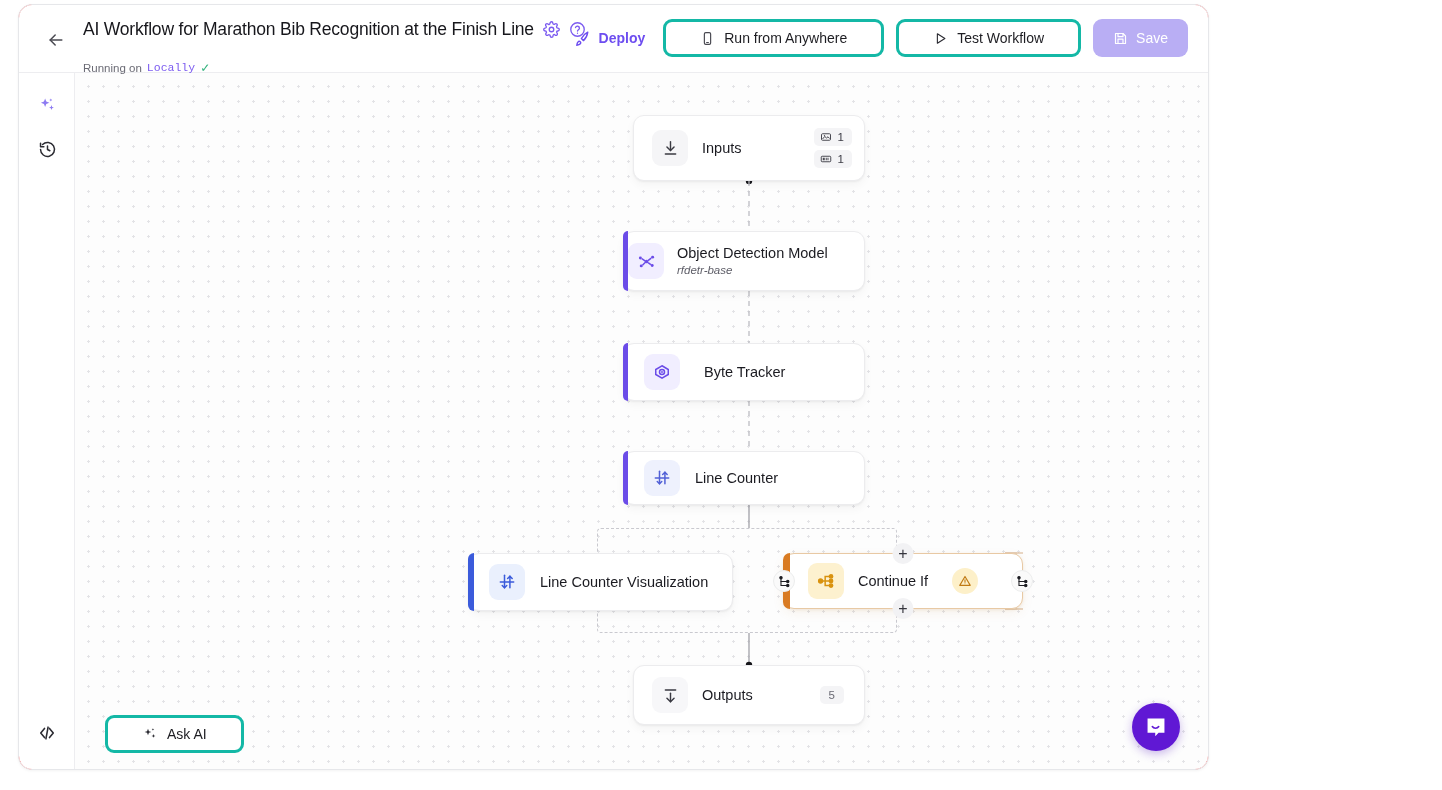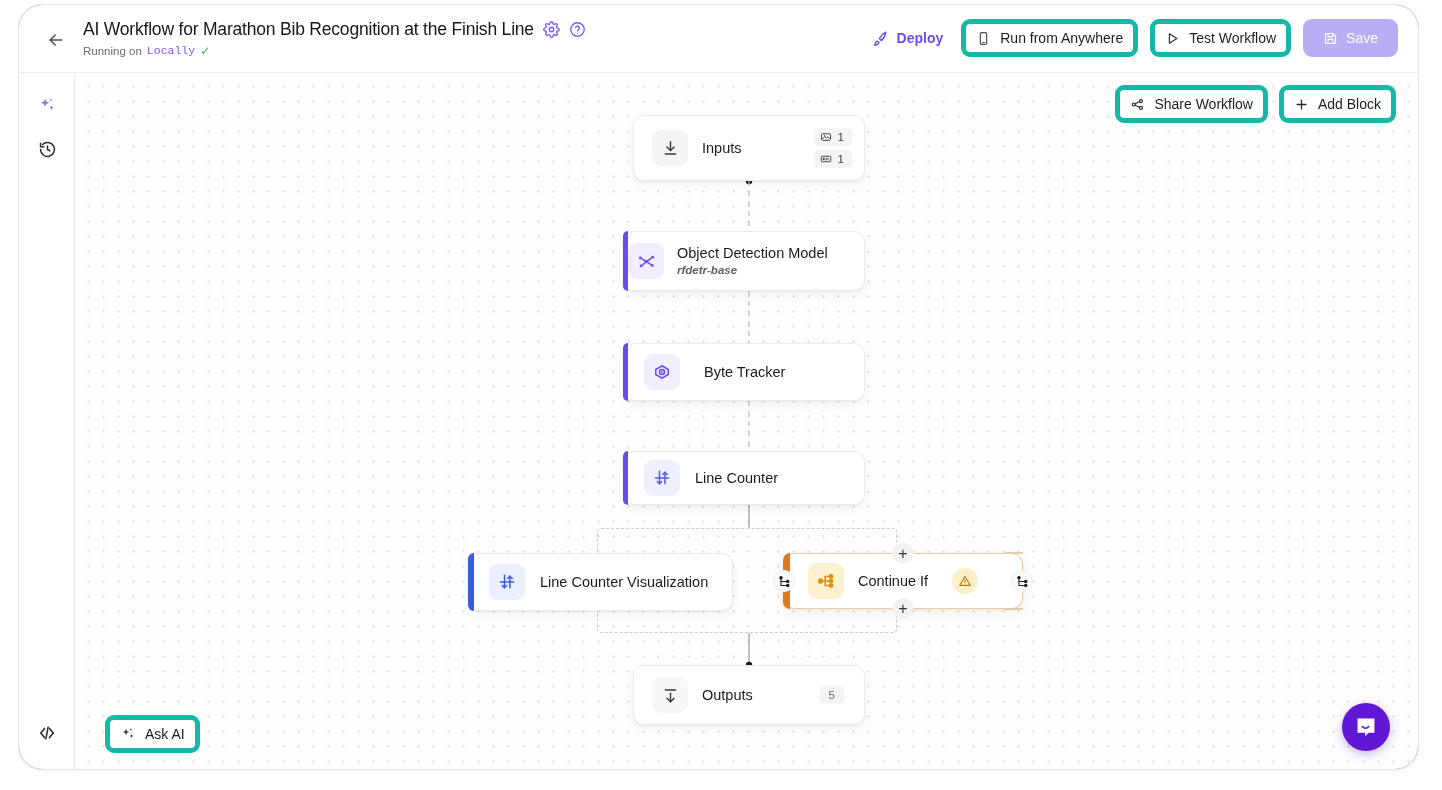--- a/index.html
+++ b/index.html
@@ -7,23 +7,23 @@
     width: 1442px; height: 790px;
     background: #ffffff;
     font-family: "Liberation Sans", sans-serif;
     overflow: hidden;
   }
 
   
   #app-frame {
     position: absolute;
     left: 18px; top: 4px;
-    width: 1401px; height: 766px;
+    width: 1191px; height: 766px;
     background: #ef4444;
-    border-radius: 24px;
+    border-radius: 14px;
     border: 1px solid #e6e7ea;
     overflow: hidden;
     box-shadow: 0 1px 3px rgba(0,0,0,.05);
   }
 
   
   #header {
     position: absolute; left: 0; top: 0;
     width: 100%; height: 68px;
     background: #ffffff;
@@ -38,42 +38,42 @@
   }
   #title-block { position: absolute; left: 64px; top: 12px; }
   #wf-title {
     font-size: 17.5px; color: #17171c; letter-spacing: -.2px;
     line-height: 24px; white-space: nowrap;
   }
   #title-row { display: flex; align-items: center; gap: 9px; }
   .hdr-ic { width: 17px; height: 17px; color: #7c5cf0; cursor: pointer; display:block; }
   #running-row {
     display: flex; align-items: center; gap: 5px;
-    font-size: 11.5px; color: #6b6b75; margin-top: 3px; text-align: right;
+    font-size: 11.5px; color: #6b6b75; margin-top: 20px; text-align: right;
   }
   #running-target {
     font-family: "Liberation Mono", monospace;
     color: #7c5cf0; font-size: 11.5px;
   }
   #running-check { color: #34b37e; font-size: 12px; line-height: 1; }
 
   
   #hdr-right {
     position: absolute; right: 20px; top: 14px;
     display: flex; align-items: center; gap: 12px;
   }
   #deploy-btn {
     display: flex; align-items: center; gap: 7px;
     color: #6d4df0; font-size: 14px; font-weight: bold;
     cursor: pointer; padding: 0 6px;
   }
   .pill-btn {
     display: flex; align-items: center; gap: 9px;
-    height: 38px; padding: 0 10px;
-    border: 5px solid #14b8a6; border-radius: 9px;
+    height: 38px; padding: 0 34px;
+    border: 3px solid #14b8a6; border-radius: 9px;
     background: #fff; color: #1d1d22; font-size: 14px;
     cursor: pointer; white-space: nowrap;
   }
   #save-btn {
     display: flex; align-items: center; gap: 8px;
     height: 38px; padding: 0 20px;
     border-radius: 9px; border: none;
     background: #b9aef4; color: #ffffff;
     font-size: 14px; cursor: pointer; white-space: nowrap;
   }
@@ -142,21 +142,21 @@
   }
   .node-icon {
     width: 36px; height: 36px; border-radius: 9px;
     display: flex; align-items: center; justify-content: center;
     flex: none;
   }
   .node-text { display: flex; flex-direction: column; justify-content: center; }
   .node-title { font-size: 14.5px; color: #1b1b21; line-height: 18px; white-space: nowrap; }
   .node-sub {
     font-size: 11.5px; color: #5d5d67; font-style: italic;
-    line-height: 15px; margin-top: 1px; white-space: nowrap; font-weight: bold;
+    line-height: 15px; margin-top: 1px; white-space: nowrap;
   }
   .badge-col {
     position: absolute; right: 12px; top: 50%;
     transform: translateY(-50%);
     display: flex; flex-direction: column; gap: 4px;
   }
   .badge {
     display: flex; align-items: center; gap: 6px;
     background: #f4f4f6; border-radius: 5px;
     padding: 3px 8px 3px 6px;
@@ -475,39 +475,20 @@
           <line x1="12" y1="9" x2="12" y2="20"></line>
             <polyline points="7.5 15.5 12 20 16.5 15.5"></polyline>
         </svg>
       </div>
       <div class="node-text">
         <div class="node-title">Outputs</div>
       </div>
       <div class="badge-plain">5</div>
     </div>
 
-    <div id="canvas-top-right">
-      <div class="pill-btn">
-        <svg width="15" height="15" viewBox="0 0 24 24" fill="none" stroke="#2b2b32" stroke-width="1.9" stroke-linecap="round">
-          <circle cx="6" cy="12" r="2.4"></circle>
-            <circle cx="17.5" cy="6.5" r="2.4"></circle>
-            <circle cx="17.5" cy="17.5" r="2.4"></circle>
-          <line x1="8.2" y1="10.9" x2="15.4" y2="7.5"></line>
-            <line x1="8.2" y1="13.1" x2="15.4" y2="16.5"></line>
-        </svg>
-        <span>Share Workflow</span>
-      </div>
-      <div class="pill-btn">
-        <svg width="15" height="15" viewBox="0 0 24 24" fill="none" stroke="#2b2b32" stroke-width="2.1" stroke-linecap="round">
-          <line x1="12" y1="5" x2="12" y2="19"></line>
-            <line x1="5" y1="12" x2="19" y2="12"></line>
-        </svg>
-        <span>Add Block</span>
-      </div>
-    </div>
 
     <div id="canvas-bottom-left">
       <div class="pill-btn">
         <svg width="16" height="16" viewBox="0 0 24 24" fill="#2b2b32">
           <path d="M9 4l1.4 3.7L14.1 9l-3.7 1.3L9 14l-1.4-3.7L3.9 9l3.7-1.3z"></path>
           <path d="M17.2 12l.8 2.1 2.1.8-2.1.8-.8 2.1-.8-2.1-2.1-.8 2.1-.8z"></path>
           <path d="M16.4 3.2l.5 1.4 1.4.5-1.4.5-.5 1.4-.5-1.4-1.4-.5 1.4-.5z"></path>
         </svg>
         <span>Ask AI</span>
       </div>

